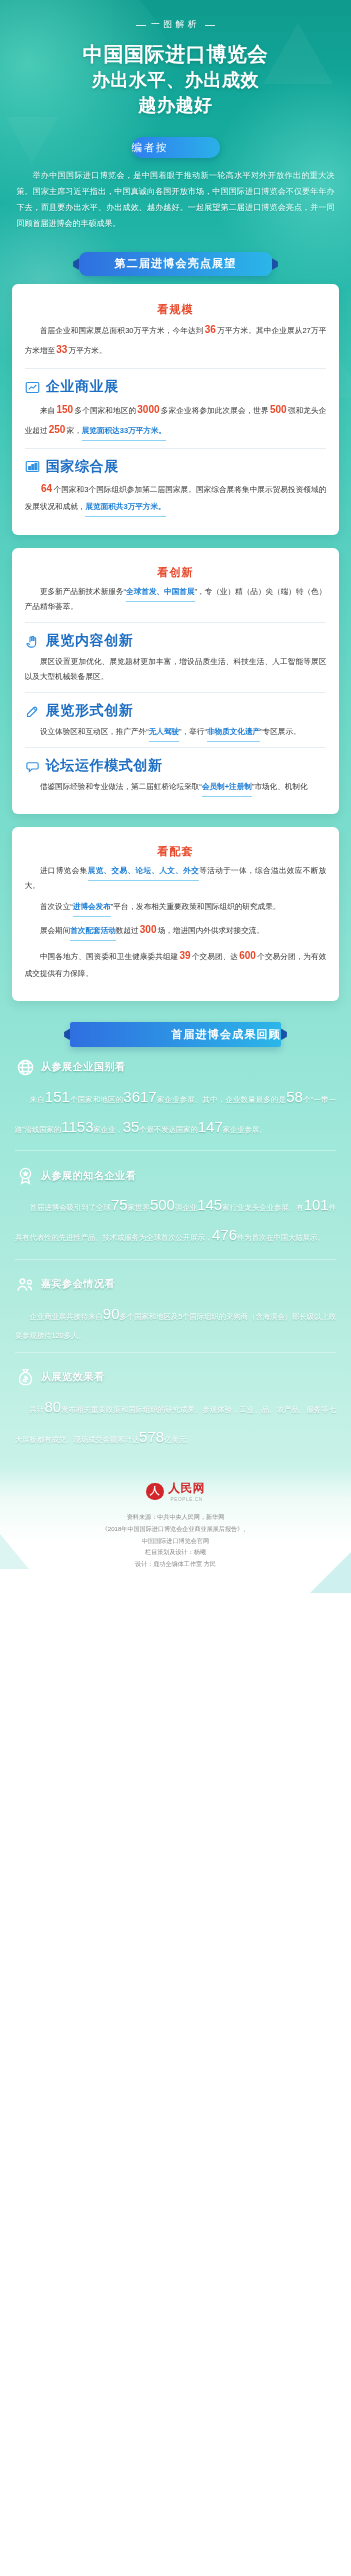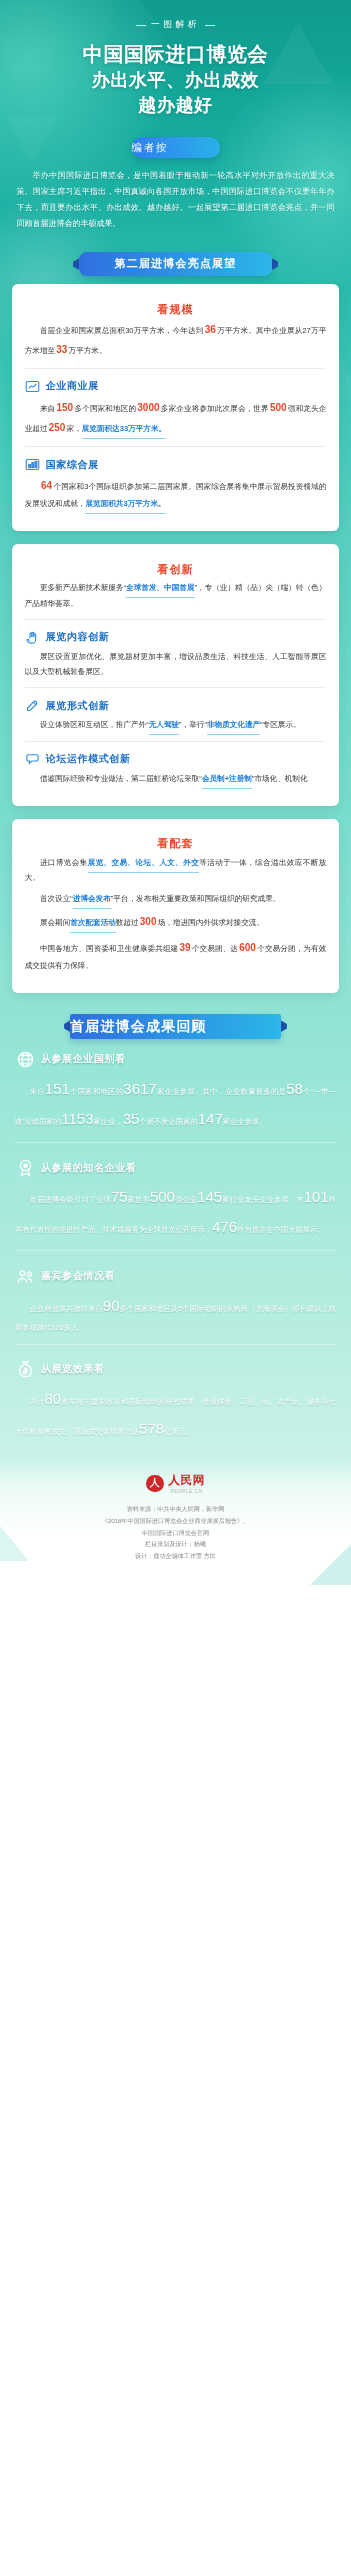--- a/index.html
+++ b/index.html
@@ -141,32 +141,32 @@
   
   .item { margin-top: 9.4px; }
   .item-head { display:flex; align-items:center; gap:4.7px; margin-bottom: 3.5px; }
   .item-ico {
     width: 16.4px; height: 16.4px; flex: 0 0 16.4px;
     display:flex; align-items:center; justify-content:center;
     color:#2f8fe0;
   }
   .item-ico svg { width: 15px; height: 15px; }
   .item-title {
-    color:#1e6fc4; font-size: 10px; font-weight:bold; letter-spacing:0.6px;
+    color:#1e6fc4; font-size: 14px; font-weight:bold; letter-spacing:0.6px;
   }
   .divider { height:0.6px; background:#e6eef5; margin: 8.2px 0 0; }
 
   
   .review-title {
     margin: 21px auto 10.5px;
     width: 211px; height: 24.6px; line-height:24.6px;
     background: linear-gradient(90deg,#2f6fe0,#2bb6e8);
     border-radius: 2.3px;
-    color:#fff; font-size:14px; font-weight:bold; letter-spacing:1.2px;
-    text-align:left;
+    color:#fff; font-size:11px; font-weight:bold; letter-spacing:1.2px;
+    text-align:right;
     position:relative;
     box-shadow: 0 2.9px 7px rgba(0,60,120,.22);
   }
   .review-title:before, .review-title:after{
     content:""; position:absolute; top:6.4px; width:5.9px; height:11.7px;
     background:#1b4fa8; border-radius:1.2px;
   }
   .review-title:before { left:-5.9px; clip-path: polygon(100% 0,100% 100%,0 70%,0 30%); }
   .review-title:after  { right:-5.9px; clip-path: polygon(0 0,0 100%,100% 70%,100% 30%); }
 

